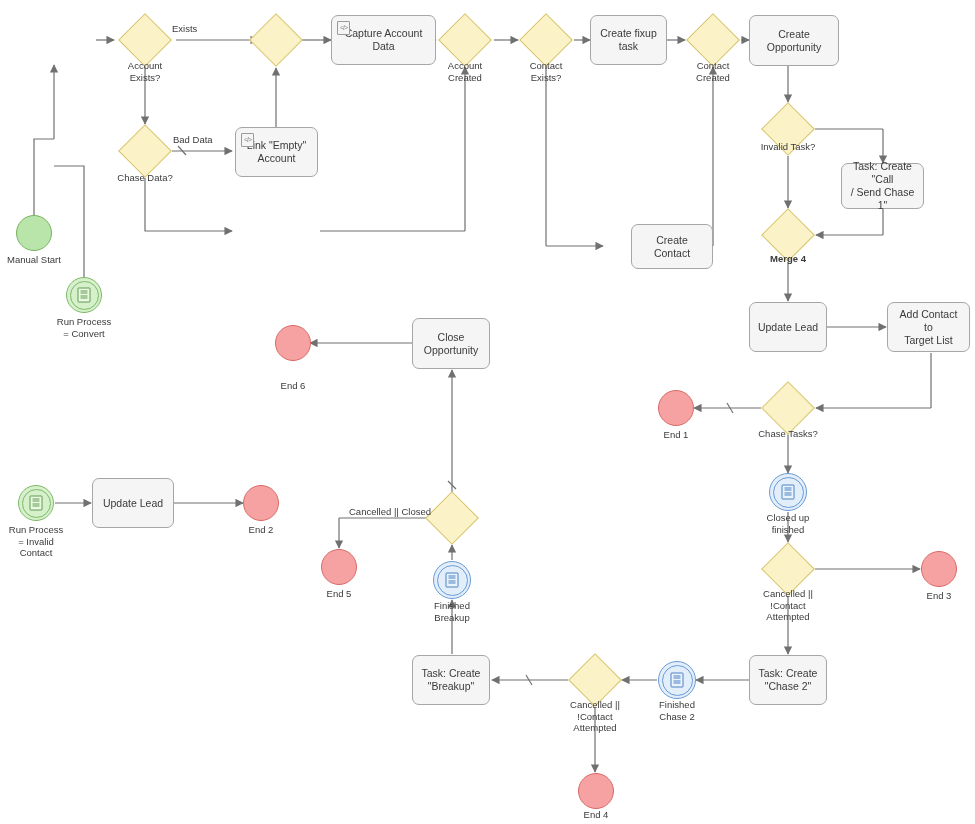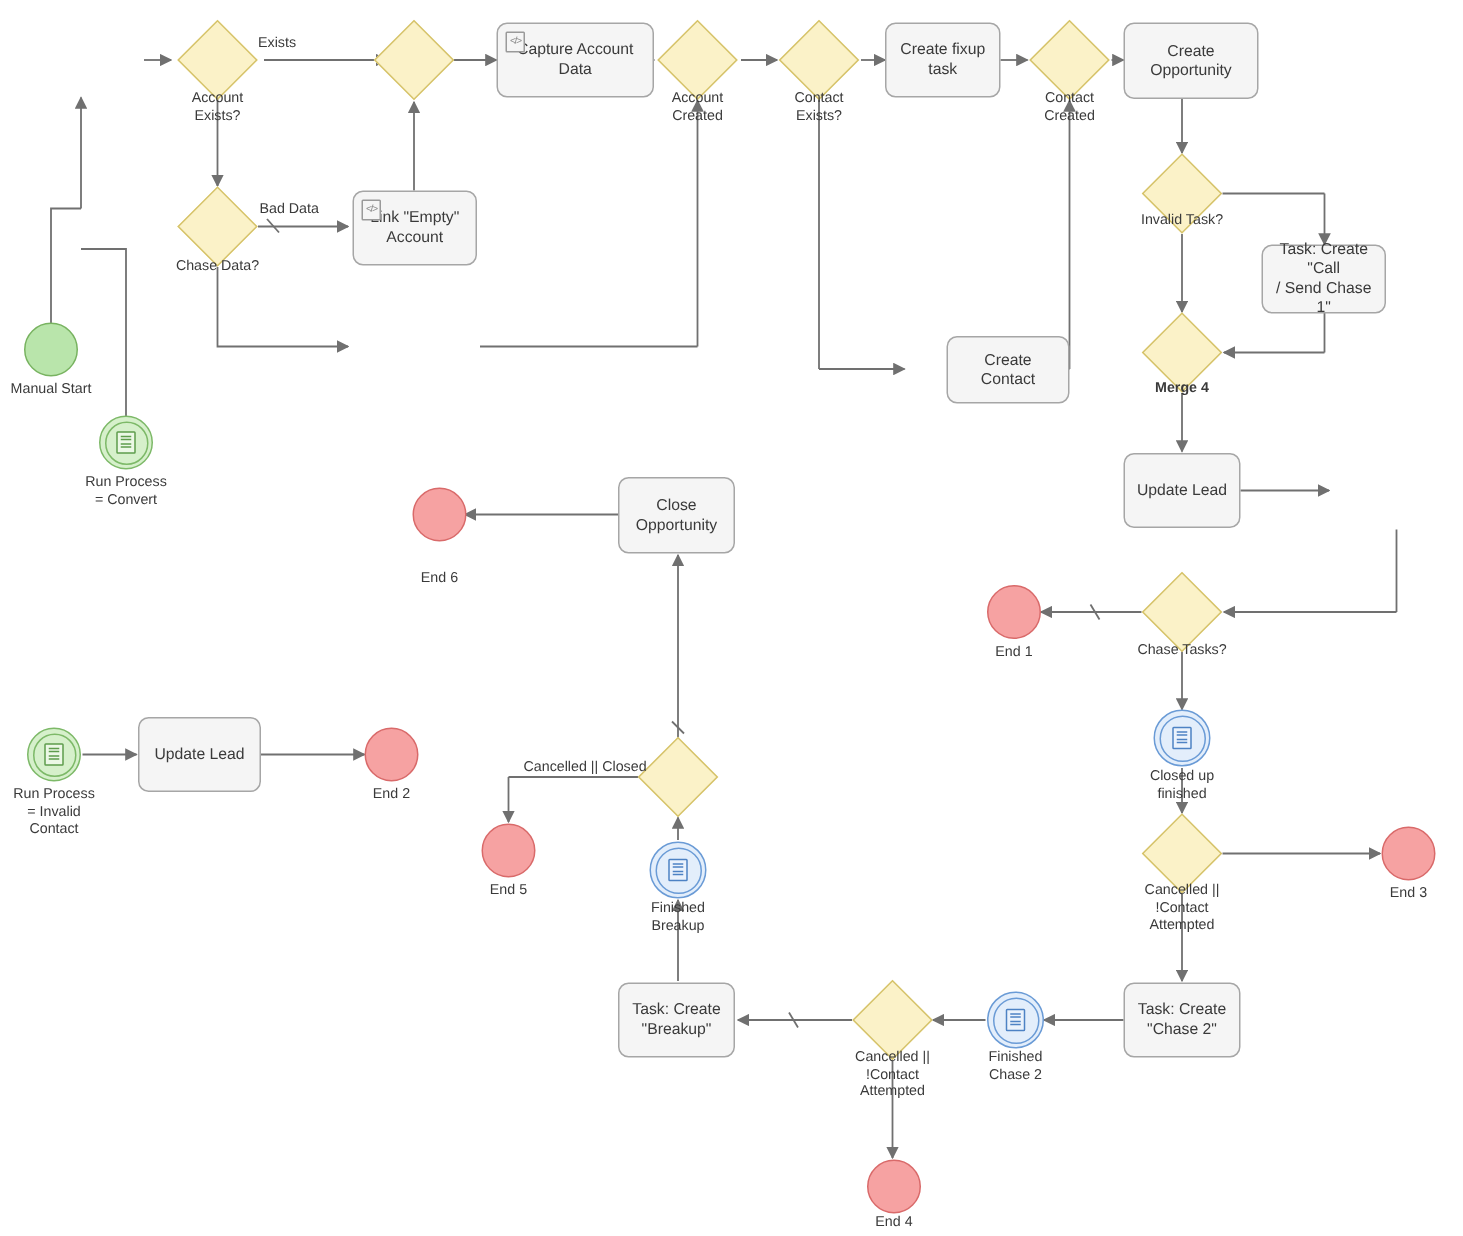--- a/index.html
+++ b/index.html
@@ -331,20 +331,24 @@
 
   <div class="gateway-wrap" style="left:769px; top:216px; width:38px; height:38px;">
     <div class="gateway"></div>
   </div>
   <div class="node-caption" style="left:748px; top:253px; width:80px;font-weight:bold;">Merge 4</div>
 
   <div class="node task" style="left:749px; top:302px; width:78px; height:50px;">
     <span class="task-label">Update Lead</span>
   </div>
 
+  <div class="node task" style="left:887px; top:302px; width:83px; height:50px;">
+    <span class="task-label">Add Contact to
+Target List</span>
+  </div>
 
   <div class="gateway-wrap" style="left:769px; top:389px; width:38px; height:38px;">
     <div class="gateway"></div>
   </div>
   <div class="node-caption" style="left:748px; top:428px; width:80px;">Chase Tasks?</div>
 
   <div class="event end" style="left:658px; top:390px; width:36px; height:36px;"></div>
   <div class="node-caption" style="left:636px; top:429px; width:80px;">End 1</div>
 
   <div class="event intermediate-blue" style="left:769px; top:473px; width:38px; height:38px;">

